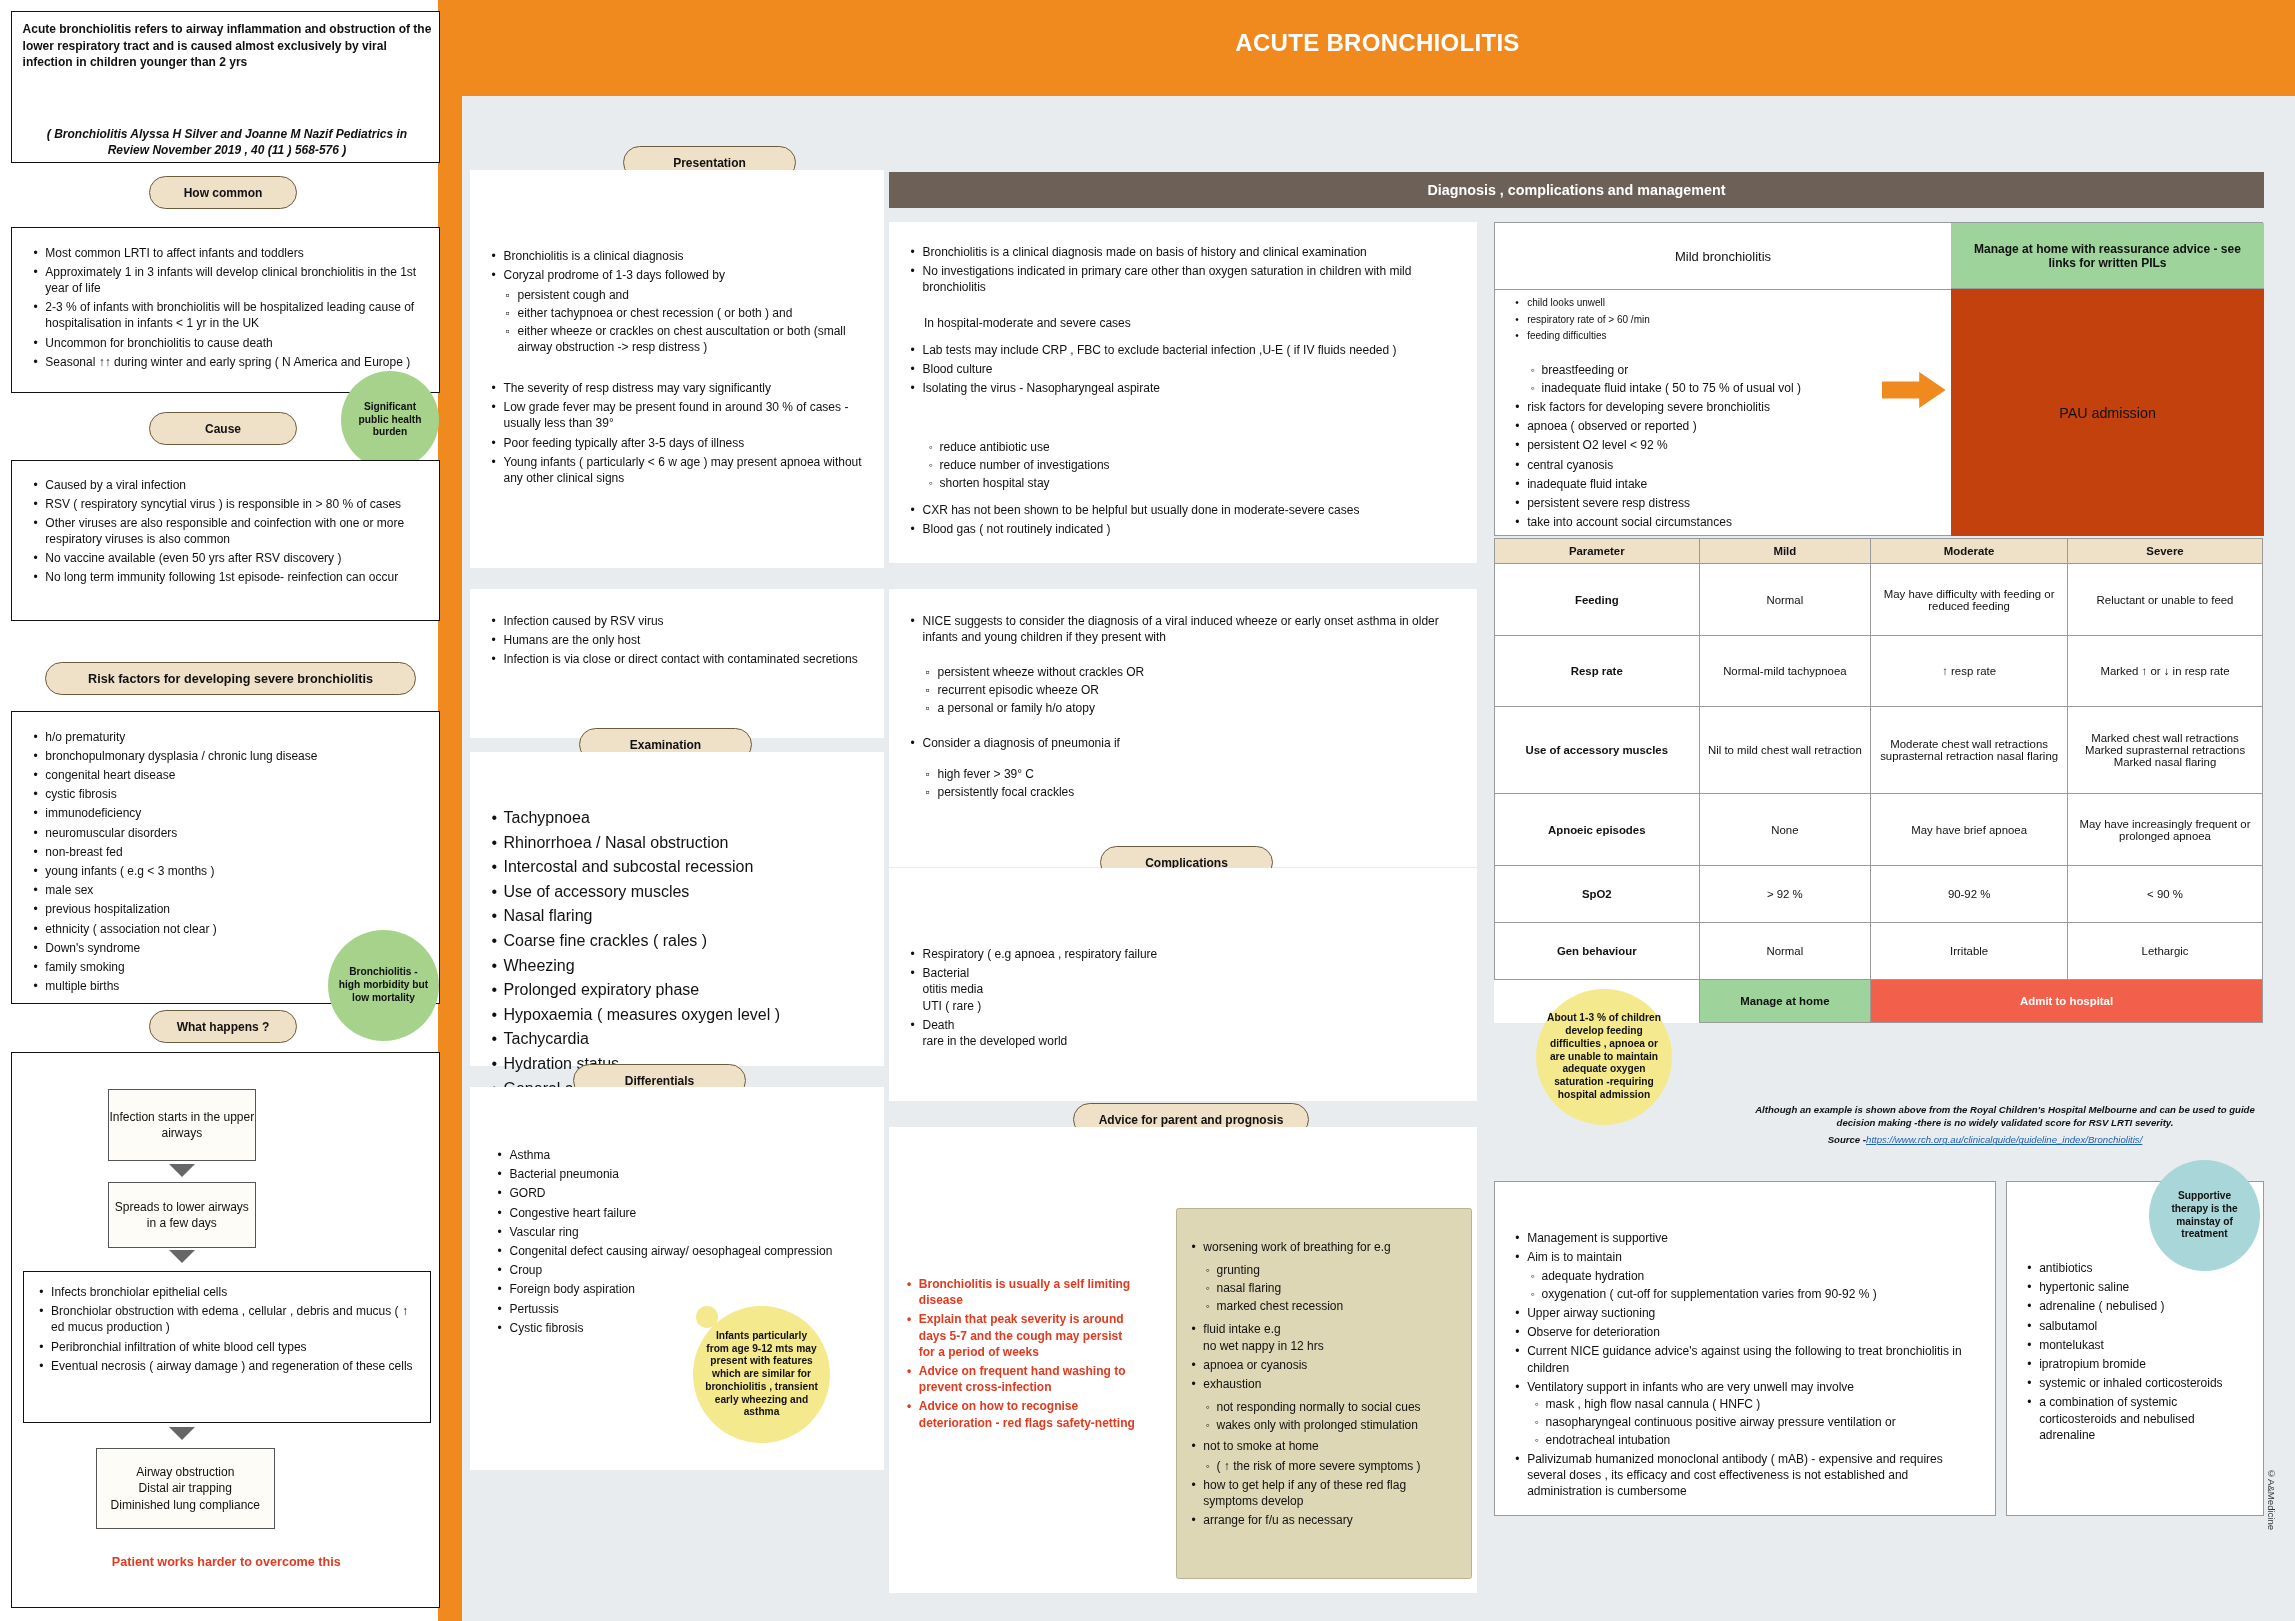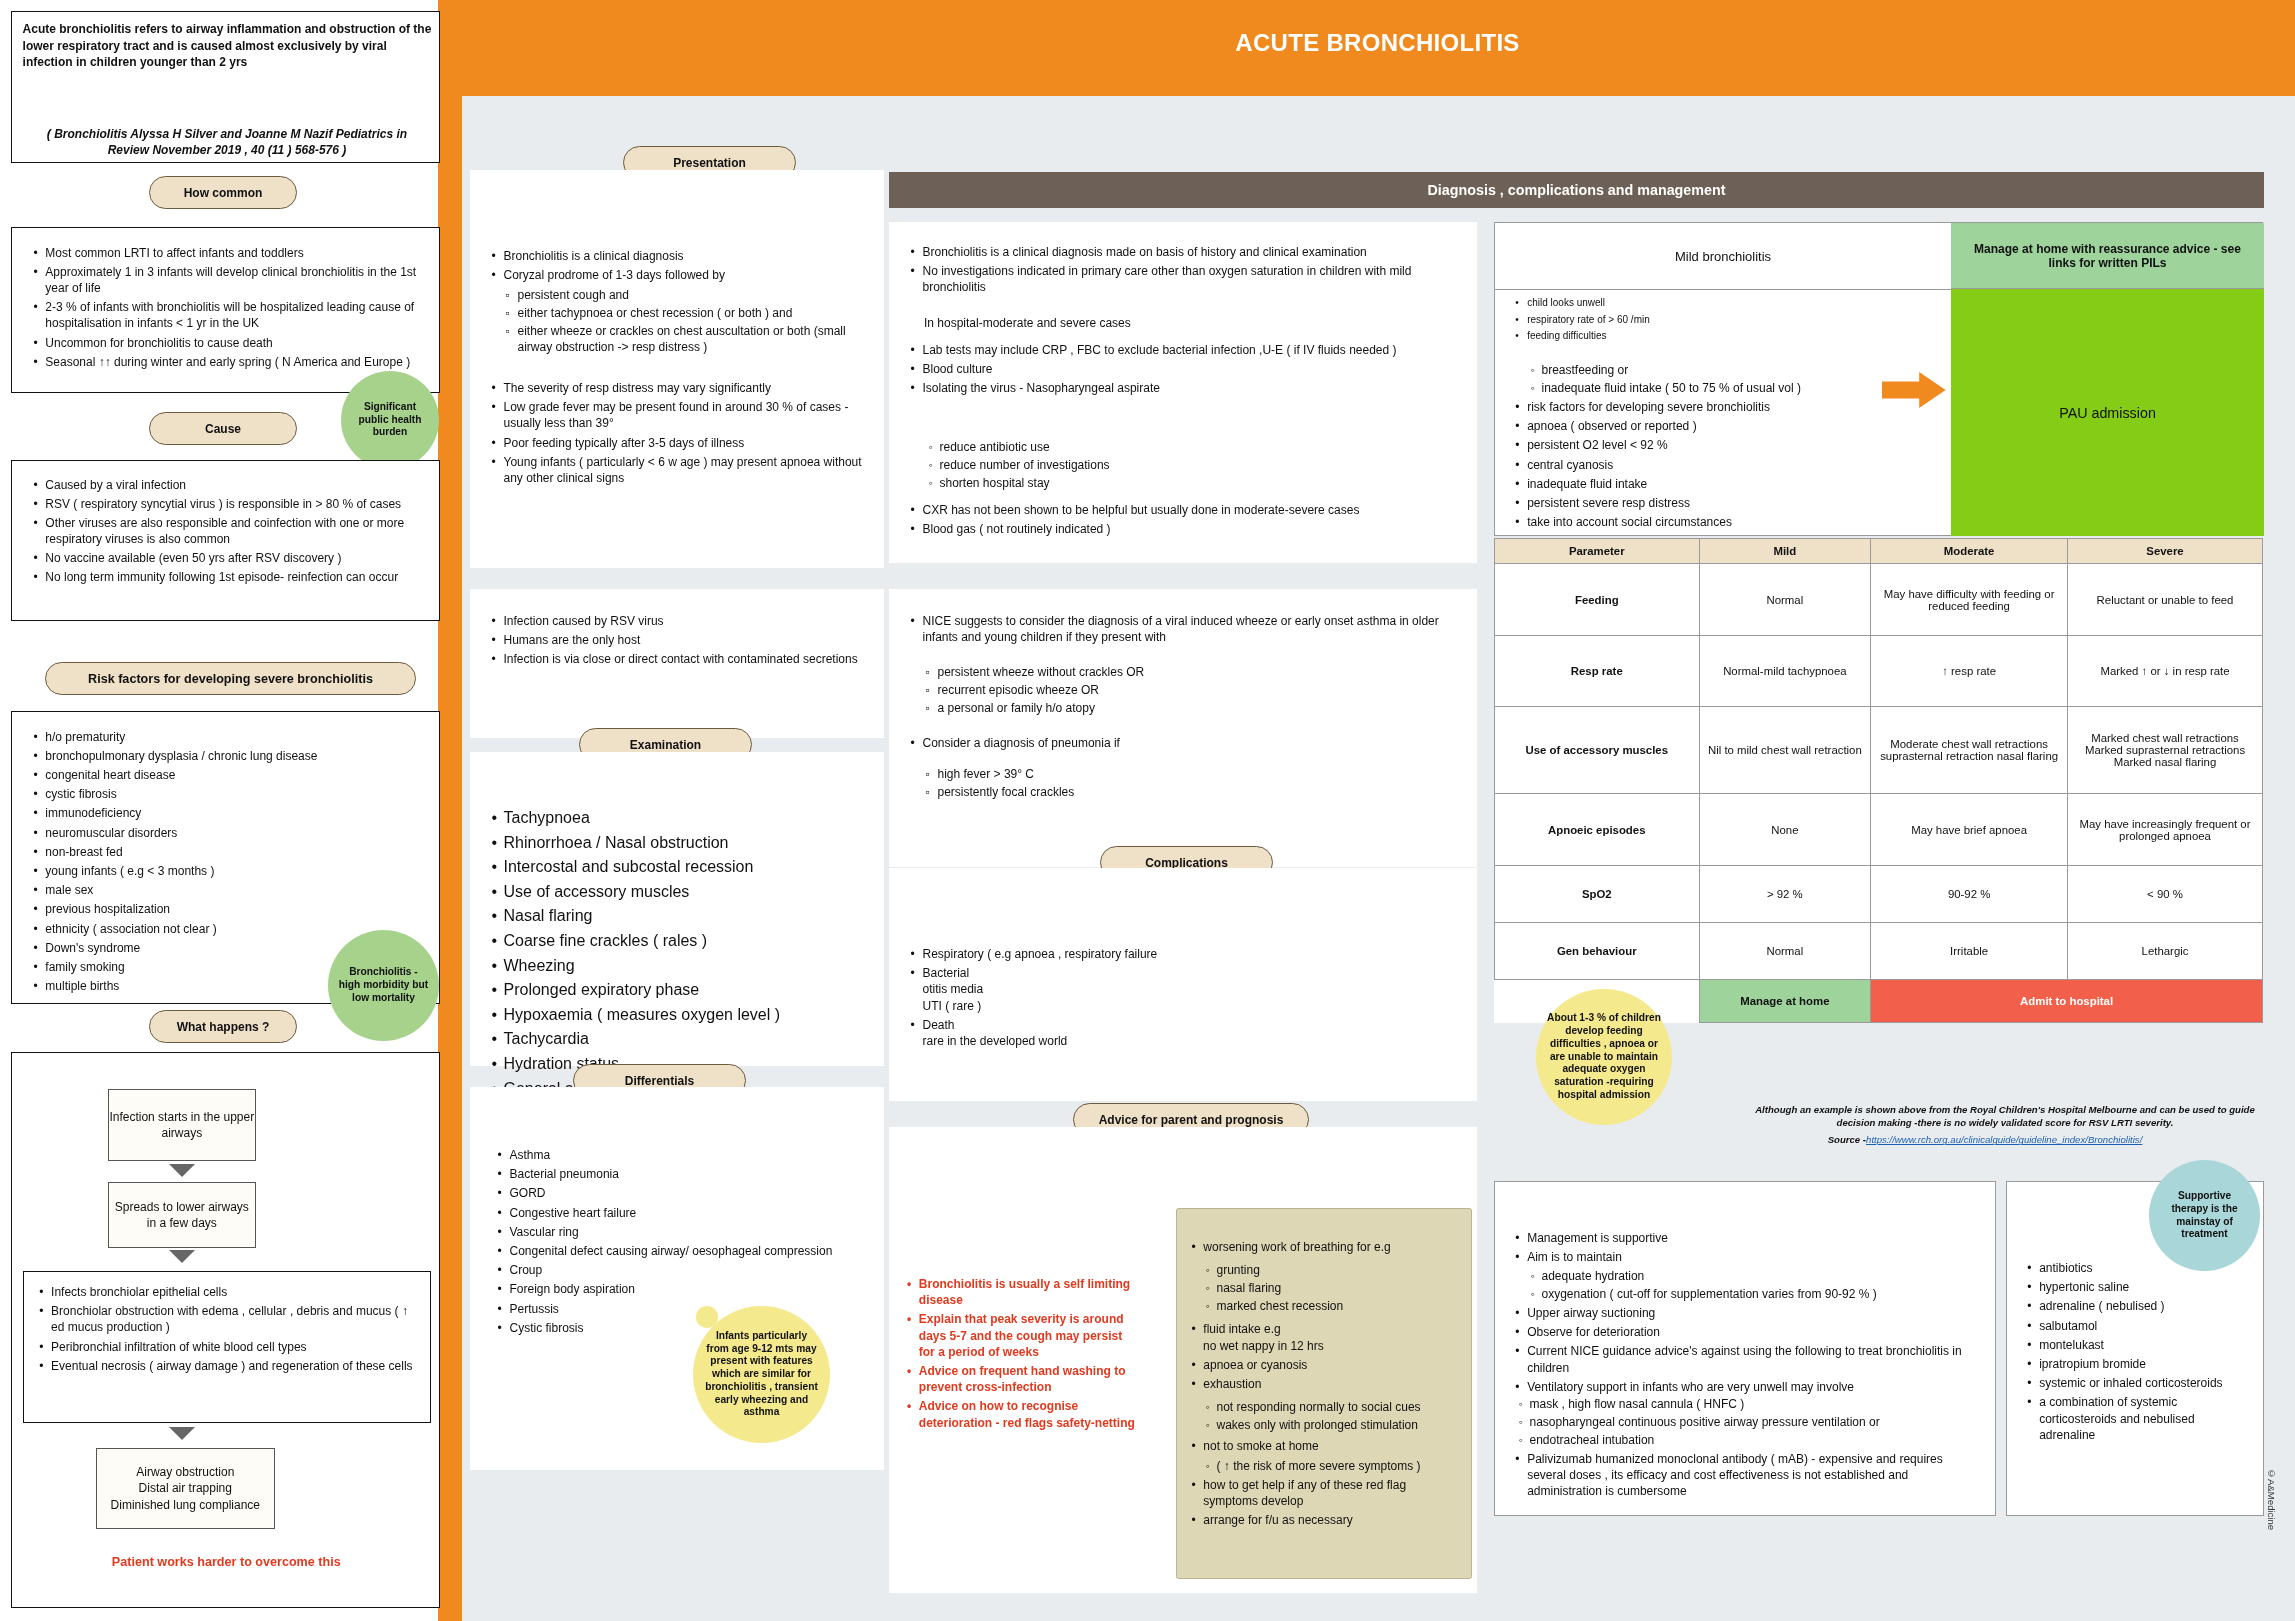--- a/index.html
+++ b/index.html
@@ -36,21 +36,21 @@
   .c-green{background:#a7d28b;}
   .c-yellow{background:#f5e98e;}
   .c-teal{background:#a9d6d8;}
   .flowbox{position:absolute;background:#fdfcf6;border:0.6px solid #555;display:flex;align-items:center;justify-content:center;text-align:center;font-size:12px;line-height:1.35;box-sizing:border-box;}
   .arrow-dn{position:absolute;width:0;height:0;border-left:13px solid transparent;border-right:13px solid transparent;border-top:13px solid #666;}
   table.grid{border-collapse:collapse;position:absolute;background:#fff;}
   table.grid td,table.grid th{border:0.6px solid #9a9a9a;font-size:11.4px;text-align:center;padding:6px 4.8px;vertical-align:middle;}
   .tan{background:#efe0c8;font-weight:bold;}
   .greenbar{background:#9ed39c;font-weight:bold;}
   .redbar{background:#f2604b;color:#fff;font-weight:bold;}
-  .peach{background:#84cc16;}
+  .peach{background:#c2410c;}
   .diagHdr{position:absolute;background:#6d6157;color:#fff;font-weight:bold;font-size:14.3px;display:flex;align-items:center;justify-content:center;}
   .redtext{color:#e03a1f;font-weight:bold;}
   .khaki{position:absolute;background:#ddd7b5;border:0.6px solid #b9b392;box-sizing:border-box;}
   .src{font-size:9.6px;font-style:italic;text-align:center;line-height:1.4;}
   .lnk{color:#1a5fb4;text-decoration:underline;}
   .copyright{position:absolute;writing-mode:vertical-rl;font-size:9.6px;color:#333;}
 </style>
 </head>
 <body>
 
@@ -428,21 +428,21 @@
     <ul class="sub" style="position:absolute;left:31px;top:84px;width:460px;font-size:12px;">
       <li>adequate hydration</li>
       <li>oxygenation ( cut-off for supplementation varies from 90-92 % )</li>
     </ul>
     <ul class="bul" style="position:absolute;left:16.7px;top:123px;width:472px;font-size:12px;">
       <li>Upper airway suctioning</li>
       <li>Observe for deterioration</li>
       <li>Current NICE guidance advice's against using the following to treat bronchiolitis in children</li>
       <li>Ventilatory support in infants who are very unwell may involve</li>
     </ul>
-    <ul class="sub" style="position:absolute;left:19px;top:212px;width:460px;font-size:12px;">
+    <ul class="sub" style="position:absolute;left:35px;top:212px;width:460px;font-size:12px;">
       <li>mask , high flow nasal cannula ( HNFC )</li>
       <li>nasopharyngeal continuous positive airway pressure ventilation or</li>
       <li>endotracheal intubation</li>
     </ul>
     <ul class="bul" style="position:absolute;left:16.7px;top:269px;width:472px;font-size:12px;">
       <li>Palivizumab humanized monoclonal antibody ( mAB) - expensive and requires several doses , its efficacy and cost effectiveness is not established and administration is cumbersome</li>
     </ul>
   </div>
 
   <div class="wbox" style="left:2006px;top:1181px;width:258px;height:335px;border:0.6px solid #9a9a9a;">

